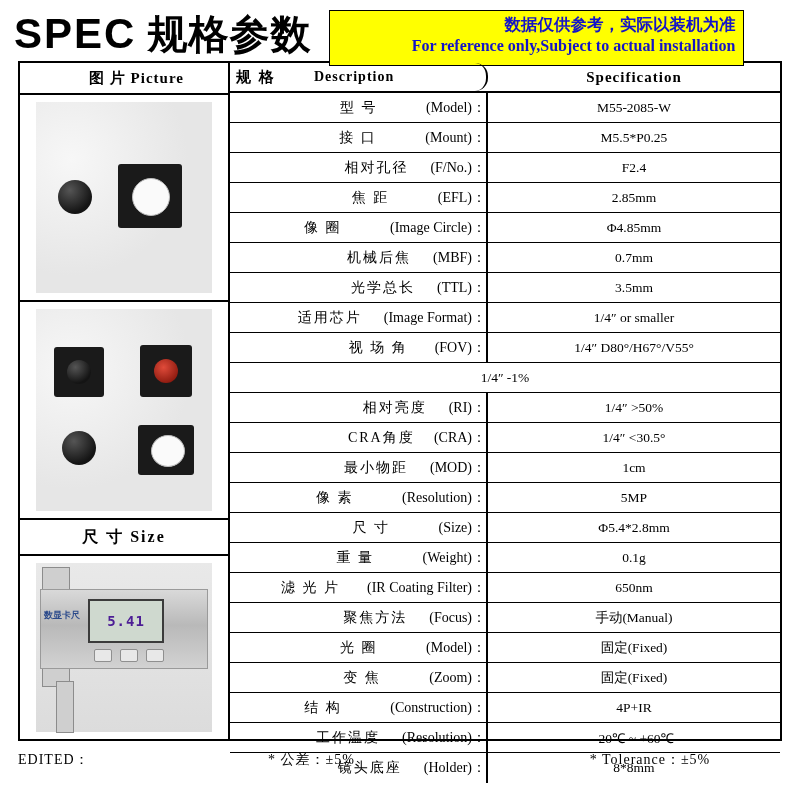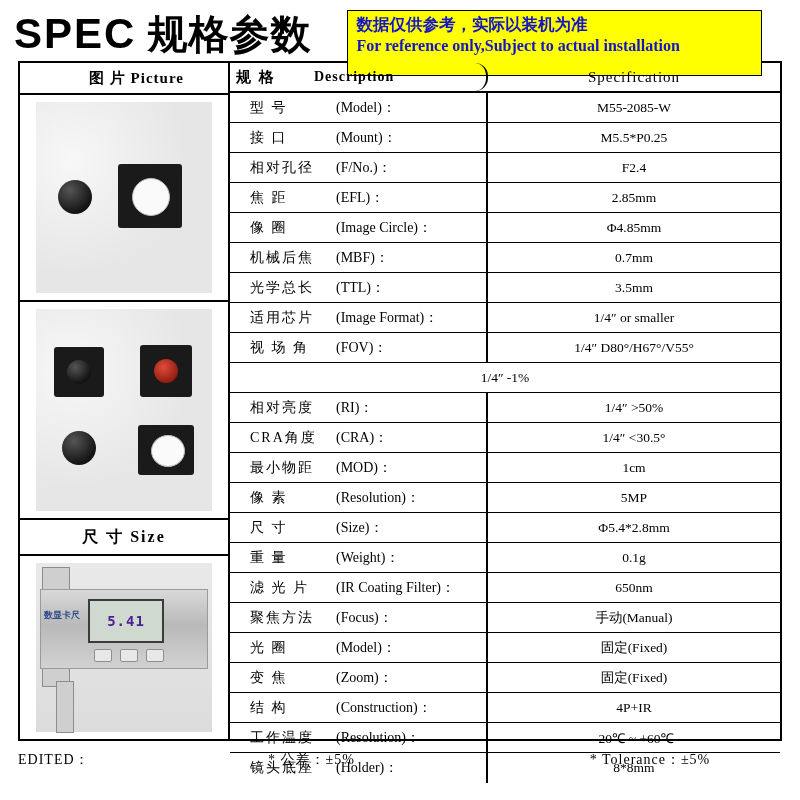--- a/index.html
+++ b/index.html
@@ -33,28 +33,29 @@
     white-space: nowrap;
     flex: 0 0 auto;
   }
   .spec-title .en {
     font-family: "Liberation Sans", sans-serif;
     font-weight: bold;
     font-size: 42px;
     letter-spacing: 2px;
   }
   .notice {
-    margin-left: 36px;
+    margin-left: 18px;
     margin-top: 2px;
     background: #ffff00;
     border: 1px solid #000;
-    padding: 3px 8px 19px 8px;
+    padding: 3px 8px 9px 8px;
     box-sizing: border-box;
     flex: 1 1 auto;
     max-width: 415px;
+    text-align: right;
   }
   .notice div {
     font-family: "Liberation Serif", serif;
     color: #1414c8;
     font-size: 16.5px;
     line-height: 21px;
     font-weight: bold;
     white-space: nowrap;
   }
   .notice .line2 {
@@ -222,20 +223,21 @@
     width: 258px;
     flex: 0 0 258px;
     border-right: 2px solid #000;
     box-sizing: border-box;
     display: flex;
     align-items: center;
     padding-left: 20px;
     font-family: "Liberation Serif", serif;
     font-size: 14px;
     white-space: nowrap;
+    justify-content: flex-end;
   }
   .cell-label .cn {
     display: inline-block;
     width: 86px;
     letter-spacing: 2px;
   }
   .cell-label .en {
     font-family: "Liberation Serif", serif;
     font-size: 14px;
   }
@@ -251,21 +253,21 @@
   .row.head .cell-label {
     justify-content: flex-start;
     font-weight: bold;
     font-size: 15px;
     letter-spacing: 1px;
     padding-left: 6px;
     border-radius: 13px;
   }
   .row.head .cell-label .cn { width: 78px; text-align: left; }
   .row.head .cell-value {
-    font-weight: normal;
+    font-weight: bold;
     font-size: 15px;
     letter-spacing: 1px;
   }
 
   
   .footer {
     width: 764px;
     margin: 6px 18px 0 18px;
     display: flex;
     align-items: center;

